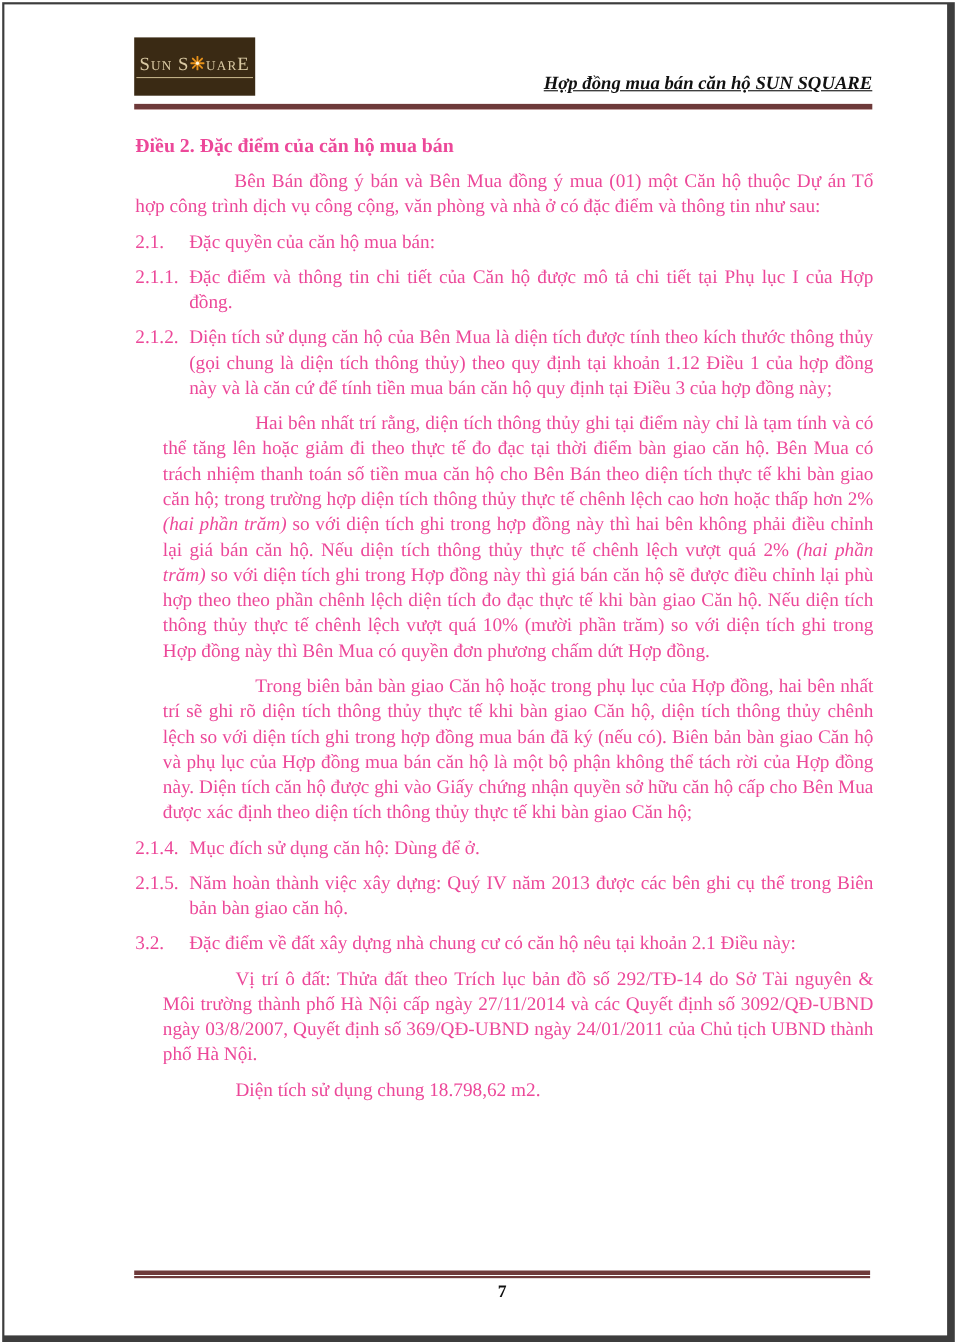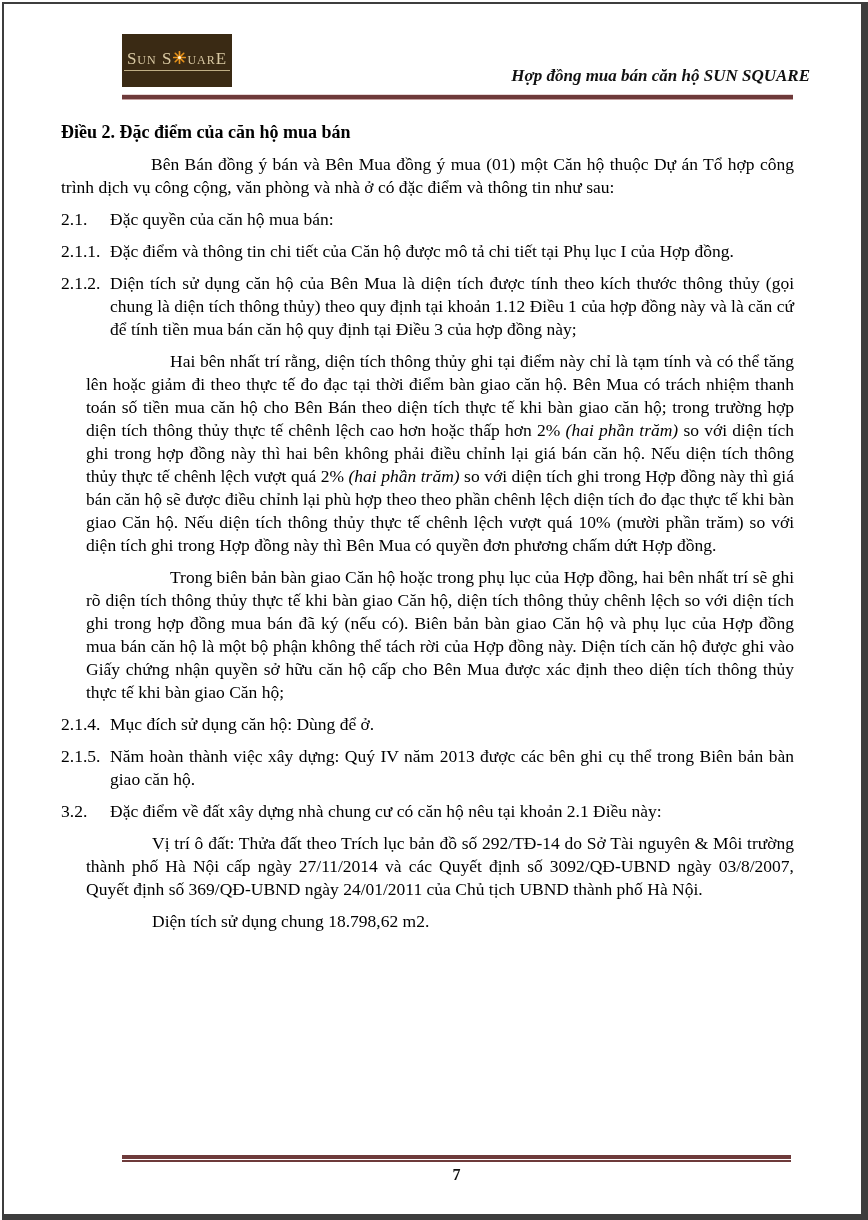--- a/index.html
+++ b/index.html
@@ -16,46 +16,47 @@
   }
   
   .sheet {
     position:absolute; left:4px; top:4px; width:857px; height:1210px;
     background:#ffffff; overflow:hidden;
   }
 
   
   .header-row {
     display:flex; justify-content:space-between; align-items:flex-end;
-    margin:30px 51px 0 118px;
+    margin:30px 68px 0 118px;
   }
   .logo {
     width:110px; height:53px; background:#3a2a14;
     display:flex; align-items:center; justify-content:center;
     flex:0 0 auto;
   }
   .logo-text {
     font-variant:small-caps; color:#d9c9a3; font-size:17px; line-height:1;
     letter-spacing:1px; border-bottom:1px solid #bfae85; padding:0 3px 3px 3px;
     display:inline-flex; align-items:center; white-space:nowrap;
   }
   .sun-icon { display:inline-block; margin:0 1px; }
   .header-title {
     font-style:italic; font-weight:bold; font-size:17px; color:#111;
     padding-bottom:1px;
+    text-decoration:underline;
   }
   .header-rule {
     height:6px; margin:7px 68px 0 118px;
     background:linear-gradient(to bottom,#e6d6d6 0 1px,#6e3a3a 1px 5px,#c4a0a0 5px 6px);
   }
 
   
   .content {
-    margin:21px 67px 0 57px;
-    font-size:17.5px; line-height:23px; color:#000000;
+    margin:21px 67px 0 119px;
+    font-size:17.5px; line-height:23px; color:#ec4899;
     text-align:justify;
   }
   .article-heading { font-weight:bold; font-size:18px; margin:0 0 9px 0; text-align:left; }
   .intro { margin:0 0 9px 0; text-indent:90px; }
   .clause { display:flex; margin:0 0 9px 0; }
   .clause-num { flex:0 0 49px; }
   .clause-text { margin:0; flex:1; text-align:justify; }
   .clause.bold { font-weight:normal; }
   .cont { margin:0 0 9px 25px; text-indent:84px; }
   .cont-sm { margin:0 0 9px 25px; text-indent:66px; }

